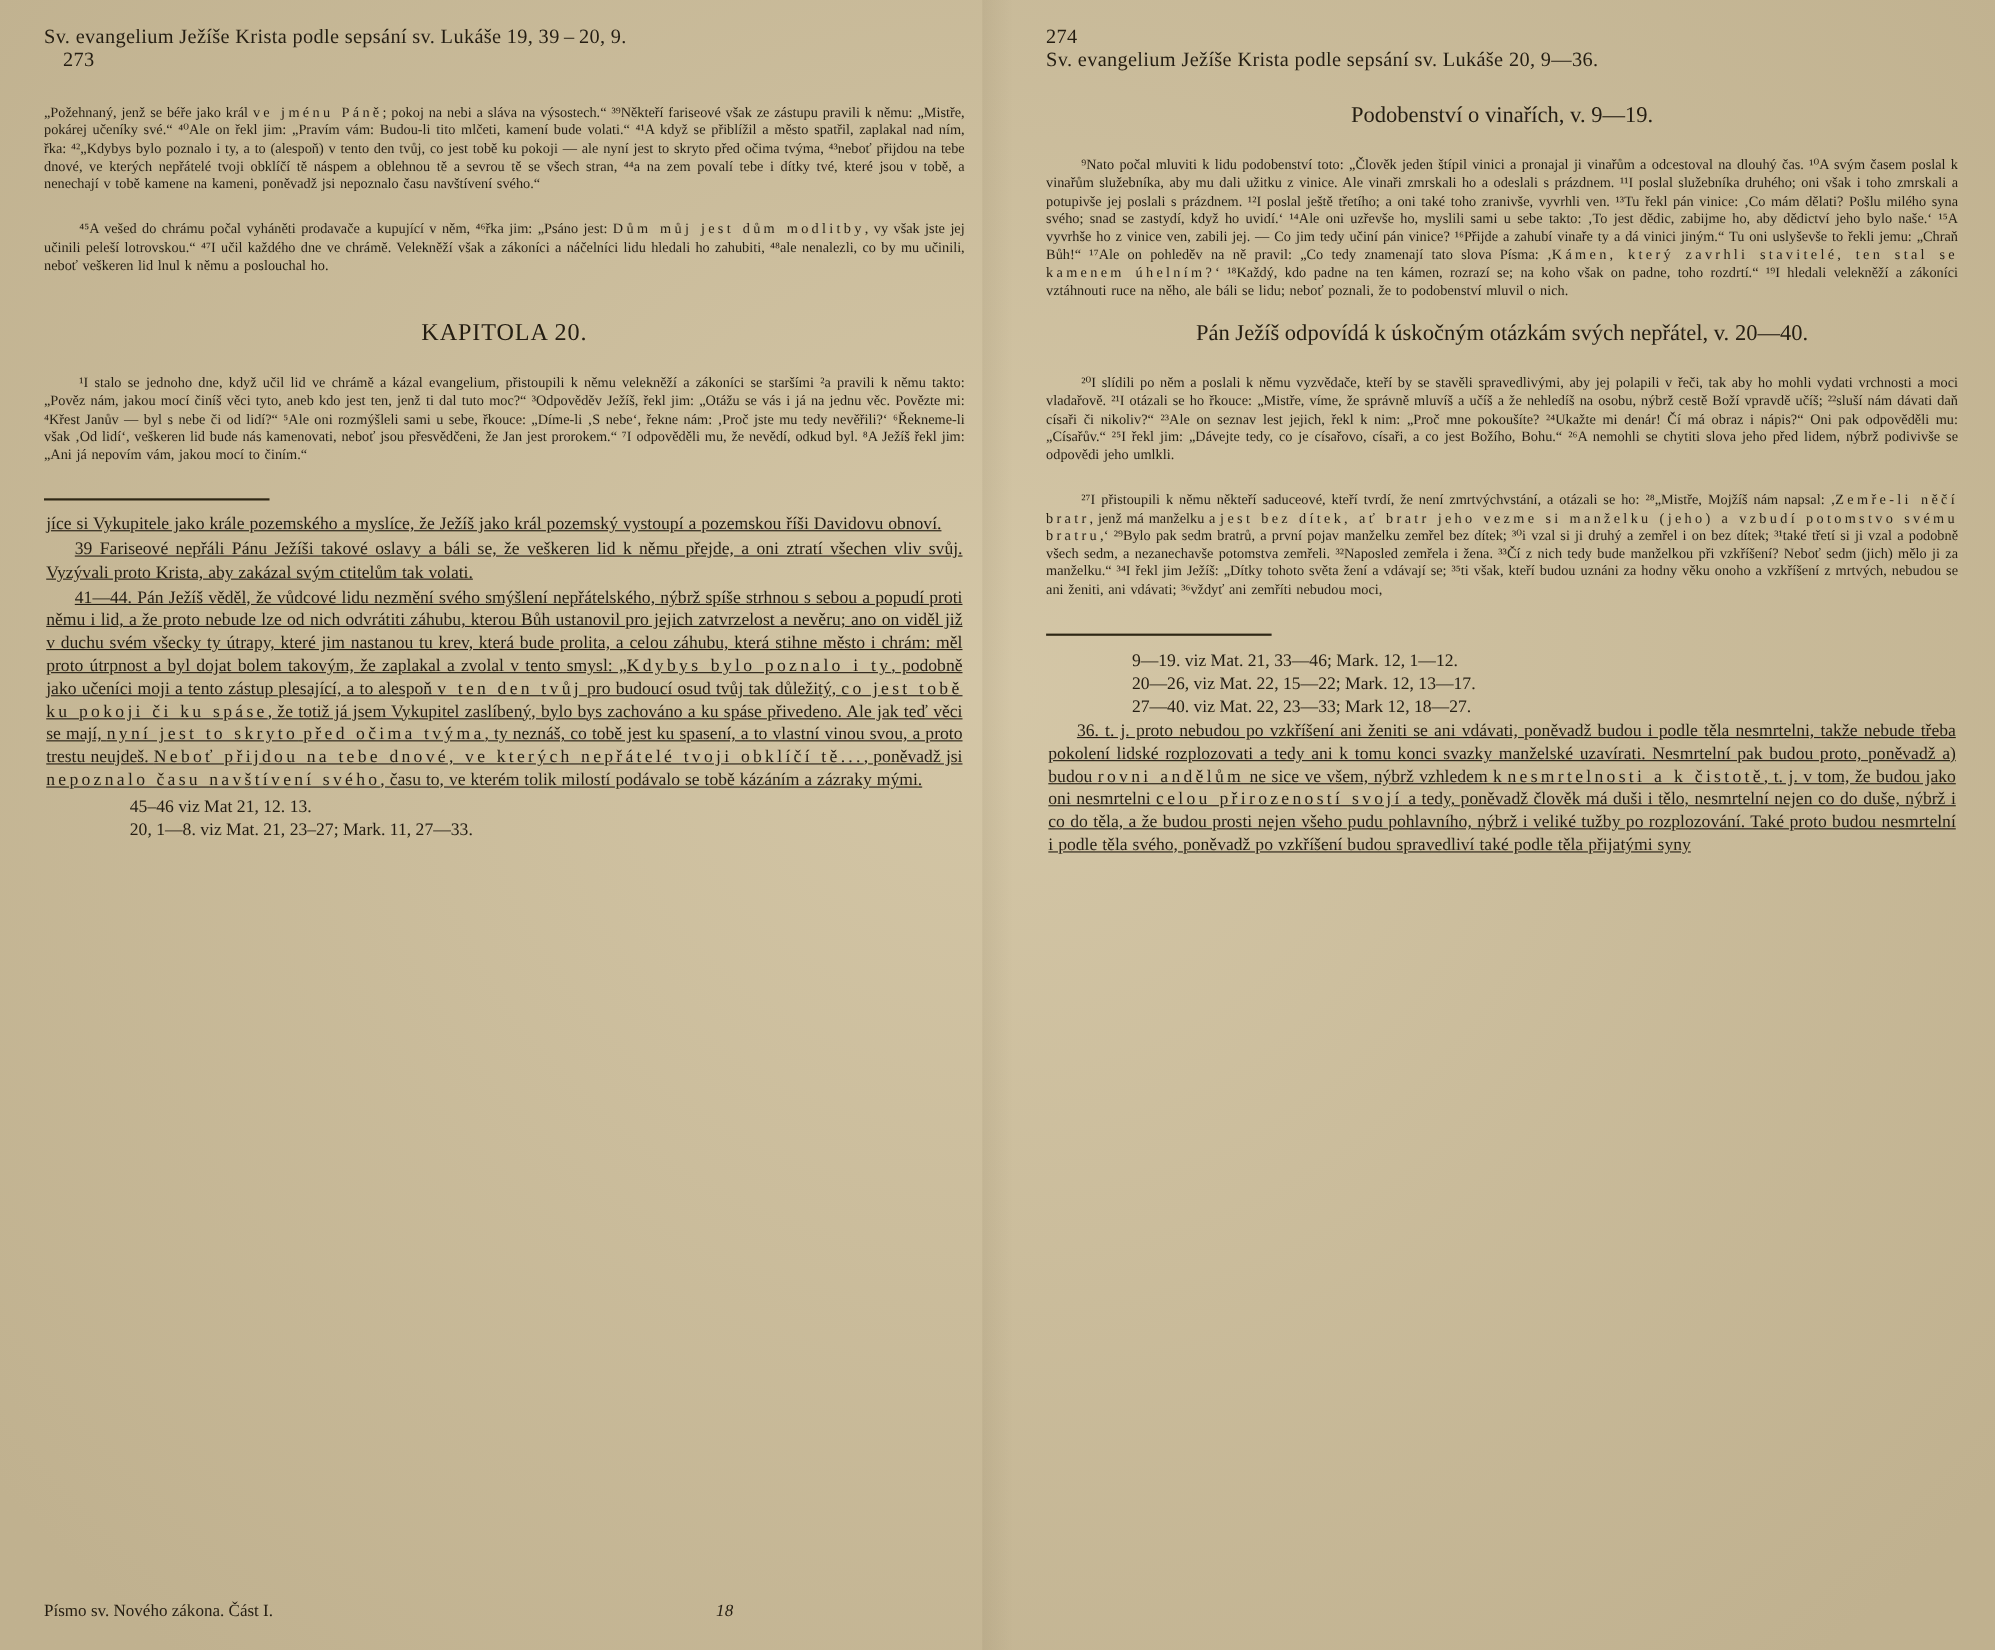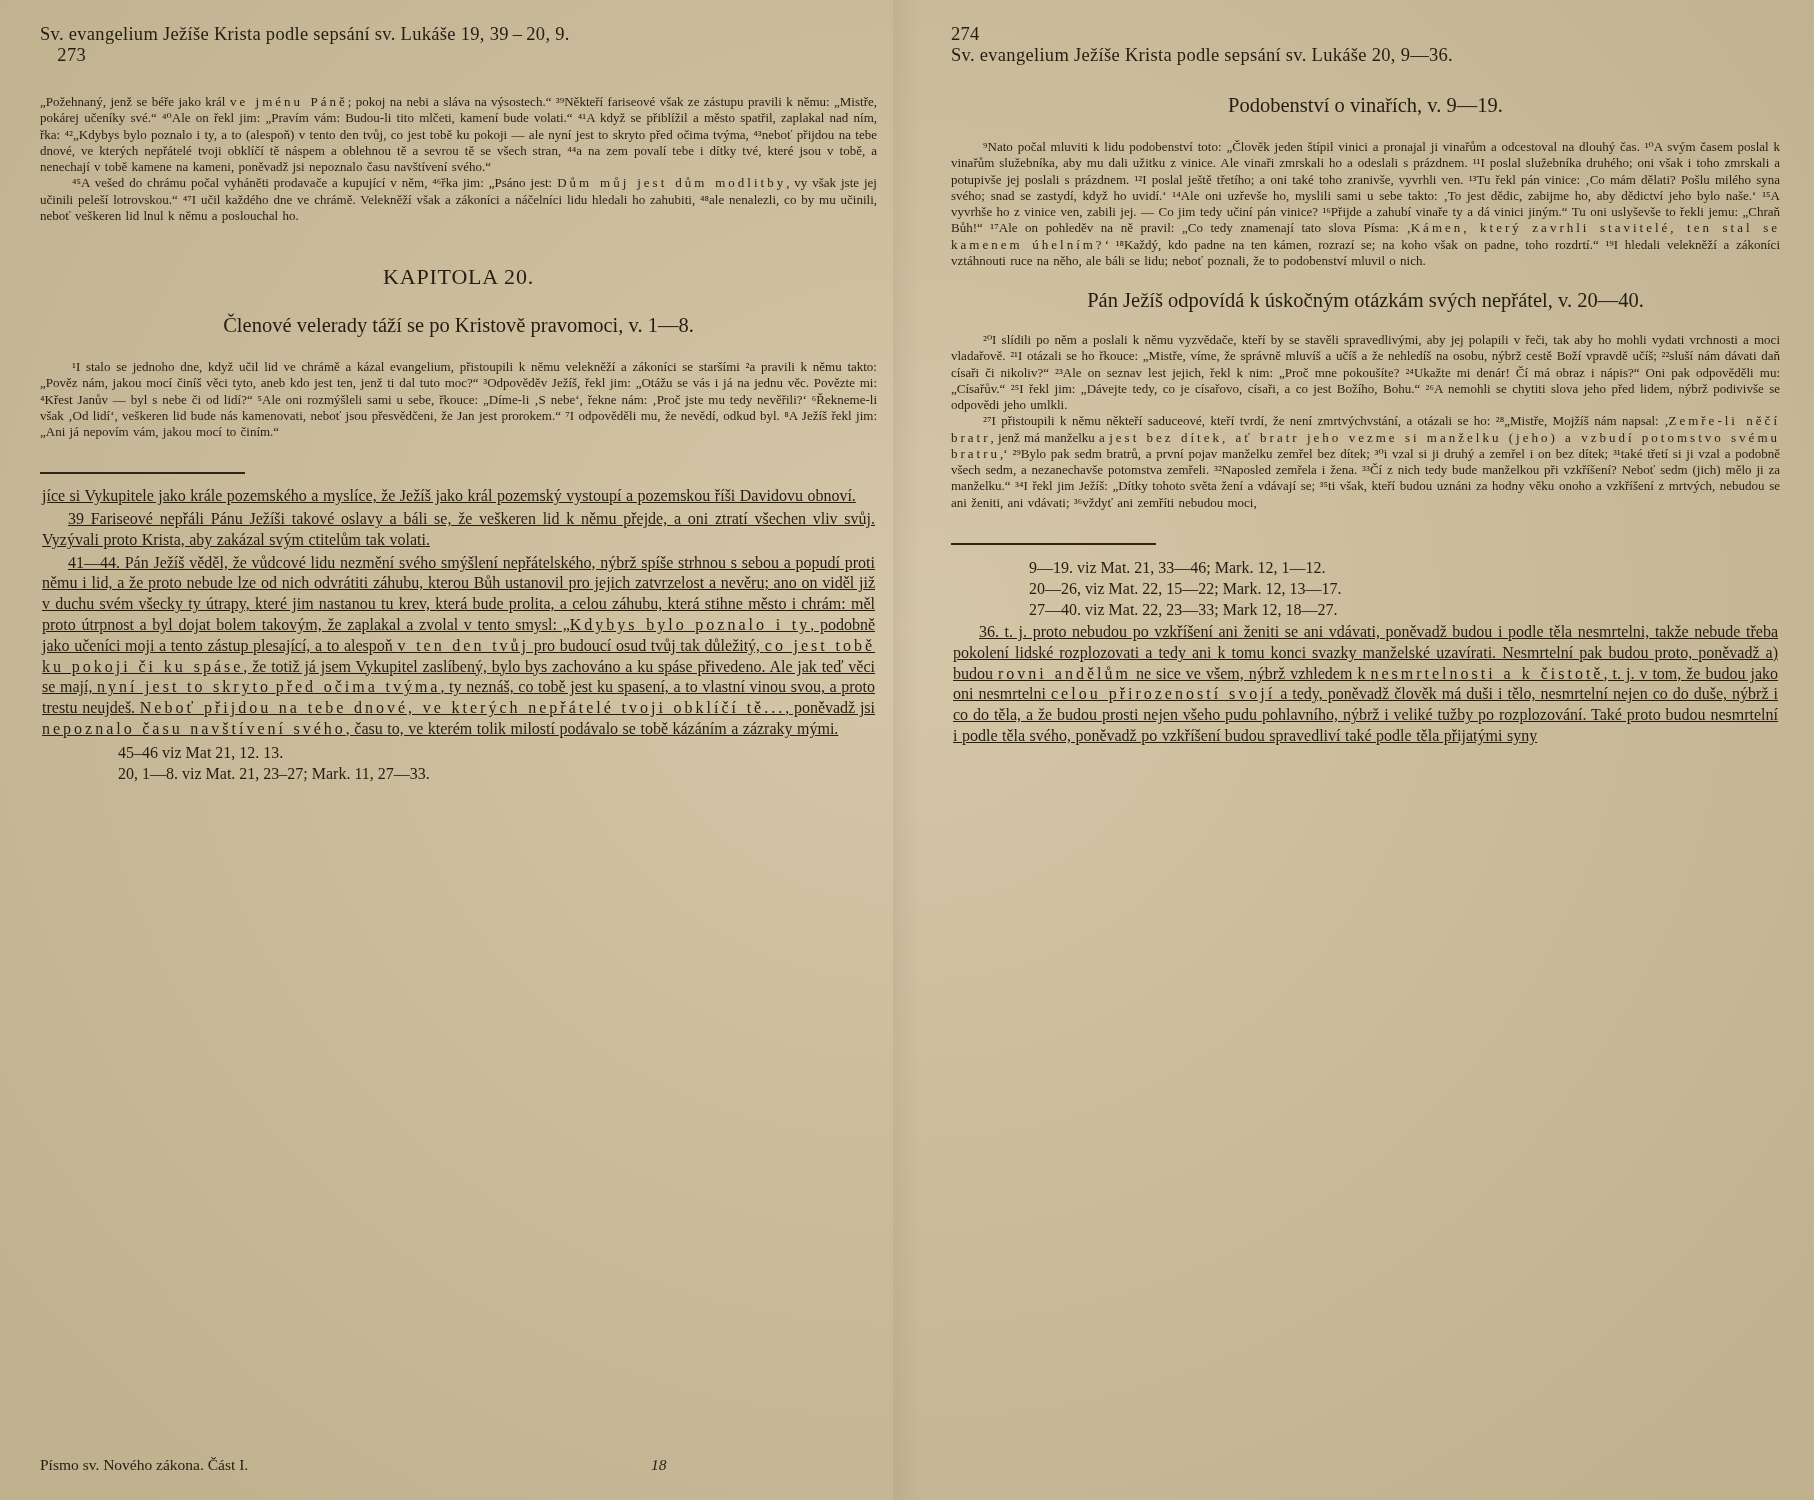--- a/index.html
+++ b/index.html
@@ -16,21 +16,21 @@
   .page.left  { padding: 24px 30px 0 40px; }
   .page.right { padding: 24px 34px 0 44px; }
 
   .running-header { display: flex; align-items: baseline; font-size: 18.5px; margin-bottom: 28px; letter-spacing: 0.3px; flex-direction: column; }
   .hdr-title { flex: 1; text-align: center; }
   .hdr-page  { min-width: 46px; }
   .page.left  .hdr-page { text-align: right; }
   .page.right .hdr-page { text-align: left; font-family: Liberation Serif, serif; }
 
   .body { font-size: 13px; line-height: 1.25; text-align: justify; margin: 0; word-spacing: 1px; }
-  .ind  { text-indent: 32px; }
+  .ind  { text-indent: 32px; margin-top: 25px; }
   .sperr { letter-spacing: 3px; }
 
   .chapter { text-align: center; font-weight: normal; font-size: 22px; margin: 40px 0 24px; letter-spacing: 0.8px; }
   .section { text-align: center; font-weight: normal; font-size: 20.5px; margin: 0 0 22px; }
   .section.mid { margin: 20px 0 20px; }
 
   .fnblock { margin-top: 32px; }
   .fn-rule { width: 205px; border: 0; border-top: 2px solid #2e2715; margin: 0 0 12px 0; }
   .fn { font-size: 16px; line-height: 1.3; text-align: justify; margin: 2px; word-spacing: 0.5px; text-decoration: underline; }
   .fn.ind { text-indent: 26px; }
@@ -50,21 +50,20 @@
   <div class="page left">
     <div class="running-header">
       <span class="hdr-title">Sv. evangelium Ježíše Krista podle sepsání sv. Lukáše 19, 39 – 20, 9.</span>
       <span class="hdr-page">273</span>
     </div>
 
     <p class="body"><span>„Požehnaný, jenž se béře jako král </span><span class="sperr">ve jménu Páně</span><span>; pokoj na nebi a sláva na výsostech.“ ³⁹Někteří fariseové však ze zástupu pravili k němu: „Mistře, pokárej učeníky své.“ ⁴⁰Ale on řekl jim: „Pravím vám: Budou-li tito mlčeti, kamení bude volati.“ ⁴¹A když se přiblížil a město spatřil, zaplakal nad ním, řka: ⁴²„Kdybys bylo poznalo i ty, a to (alespoň) v tento den tvůj, co jest tobě ku pokoji — ale nyní jest to skryto před očima tvýma, ⁴³neboť přijdou na tebe dnové, ve kterých nepřátelé tvoji obklíčí tě náspem a oblehnou tě a sevrou tě se všech stran, ⁴⁴a na zem povalí tebe i dítky tvé, které jsou v tobě, a nenechají v tobě kamene na kameni, poněvadž jsi nepoznalo času navštívení svého.“</span></p>
     <p class="body ind"><span>⁴⁵A vešed do chrámu počal vyháněti prodavače a kupující v něm, ⁴⁶řka jim: „Psáno jest: </span><span class="sperr">Dům můj jest dům modlitby</span><span>, vy však jste jej učinili peleší lotrovskou.“ ⁴⁷I učil každého dne ve chrámě. Velekněží však a zákoníci a náčelníci lidu hledali ho zahubiti, ⁴⁸ale nenalezli, co by mu učinili, neboť veškeren lid lnul k němu a poslouchal ho.</span></p>
 
     <h2 class="chapter">KAPITOLA 20.</h2>
-    <h3 class="section">Členové velerady táží se po Kristově pravomoci, v. 1—8.</h3>
 
     <p class="body ind"><span>¹I stalo se jednoho dne, když učil lid ve chrámě a kázal evangelium, přistoupili k němu velekněží a zákoníci se staršími ²a pravili k němu takto: „Pověz nám, jakou mocí činíš věci tyto, aneb kdo jest ten, jenž ti dal tuto moc?“ ³Odpověděv Ježíš, řekl jim: „Otážu se vás i já na jednu věc. Povězte mi: ⁴Křest Janův — byl s nebe či od lidí?“ ⁵Ale oni rozmýšleli sami u sebe, řkouce: „Díme-li ‚S nebe‘, řekne nám: ‚Proč jste mu tedy nevěřili?‘ ⁶Řekneme-li však ‚Od lidí‘, veškeren lid bude nás kamenovati, neboť jsou přesvědčeni, že Jan jest prorokem.“ ⁷I odpověděli mu, že nevědí, odkud byl. ⁸A Ježíš řekl jim: „Ani já nepovím vám, jakou mocí to činím.“</span></p>
 
     <div class="fnblock">
       <hr class="fn-rule">
       <p class="fn"><span>jíce si Vykupitele jako krále pozemského a myslíce, že Ježíš jako král pozemský vystoupí a pozemskou říši Davidovu obnoví.</span></p>
       <p class="fn ind"><span>39 Fariseové nepřáli Pánu Ježíši takové oslavy a báli se, že veškeren lid k němu přejde, a oni ztratí všechen vliv svůj. Vyzývali proto Krista, aby zakázal svým ctitelům tak volati.</span></p>
       <p class="fn ind"><span>41—44. Pán Ježíš věděl, že vůdcové lidu nezmění svého smýšlení nepřátelského, nýbrž spíše strhnou s sebou a popudí proti němu i lid, a že proto nebude lze od nich odvrátiti záhubu, kterou Bůh ustanovil pro jejich zatvrzelost a nevěru; ano on viděl již v duchu svém všecky ty útrapy, které jim nastanou tu krev, která bude prolita, a celou záhubu, která stihne město i chrám: měl proto útrpnost a byl dojat bolem takovým, že zaplakal a zvolal v tento smysl: „</span><span class="sperr">Kdybys bylo poznalo i ty</span><span>, podobně jako učeníci moji a tento zástup plesající, a to alespoň </span><span class="sperr">v ten den tvůj</span><span> pro budoucí osud tvůj tak důležitý, </span><span class="sperr">co jest tobě ku pokoji či ku spáse</span><span>, že totiž já jsem Vykupitel zaslíbený, bylo bys zachováno a ku spáse přivedeno. Ale jak teď věci se mají, </span><span class="sperr">nyní jest to skryto</span><span> </span><span class="sperr">před očima tvýma</span><span>, ty neznáš, co tobě jest ku spasení, a to vlastní vinou svou, a proto trestu neujdeš. </span><span class="sperr">Neboť přijdou na tebe dnové, ve kterých nepřátelé tvoji obklíčí tě...</span><span>, poněvadž jsi </span><span class="sperr">nepoznalo času navštívení svého</span><span>, času to, ve kterém tolik milostí podávalo se tobě kázáním a zázraky mými.</span></p>
       <p class="fn-ref">45–46 viz Mat 21, 12. 13.</p>
       <p class="fn-ref">20, 1—8. viz Mat. 21, 23–27; Mark. 11, 27—33.</p>

